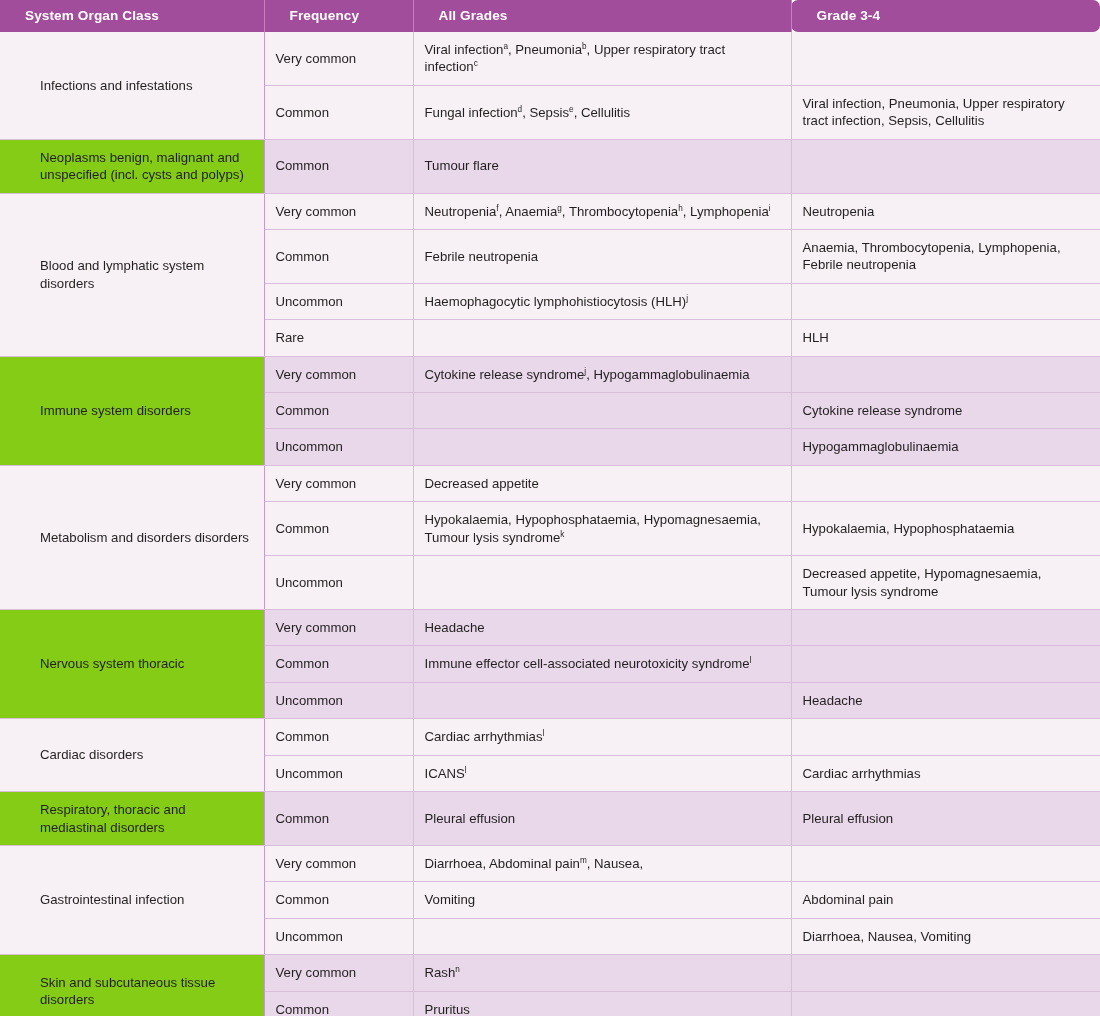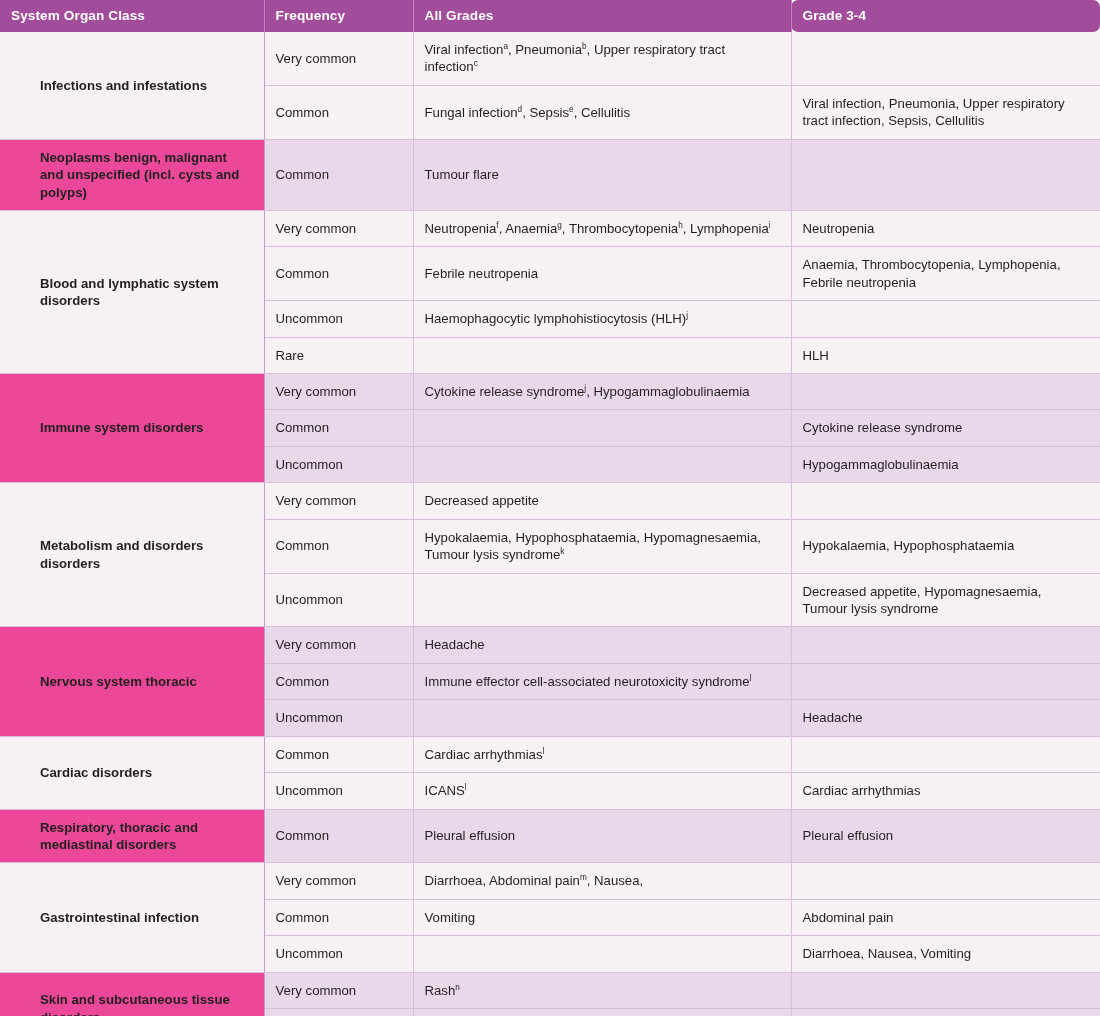--- a/index.html
+++ b/index.html
@@ -26,49 +26,49 @@
   col.c-freq  { width: 149px; }
   col.c-all   { width: 378px; }
   col.c-g34   { width: 309px; }
 
   thead th {
     background: #a24d9b;
     color: #ffffff;
     font-weight: bold;
     font-size: 13.6px;
     text-align: left;
-    padding: 8px 11px 9px 11px;
+    padding: 8px 11px 9px 25px;
     vertical-align: middle;
     border-right: 1px solid #c77fc0;
     letter-spacing: 0.1px;
     height: 15px;
   }
   thead th.last { border-right: none; border-radius: 7px; }
 
   td {
     padding: 9px 11px;
     vertical-align: middle;
     line-height: 1.32;
     border-right: 1px solid #d9bedb;
     border-bottom: 1px solid #d9bedb;
   }
   td.last { border-right: none; }
 
   td.soc {
-    font-weight: bold;
+    font-weight: normal;
     font-size: 13.2px;
     border-right: 1px solid #c79cc8;
     padding-left: 40px;
   }
 
   
   tr.tint-a td { background: #f7f1f6; }
   tr.tint-b td { background: #e8d8ea; }
   td.soc.tint-a { background: #f7f1f6; }
-  td.soc.tint-b { background: #ec4899; }
+  td.soc.tint-b { background: #84cc16; }
 
   sup {
     font-size: 0.62em;
     vertical-align: super;
     line-height: 0;
   }
 </style>
 </head>
 <body>
 

